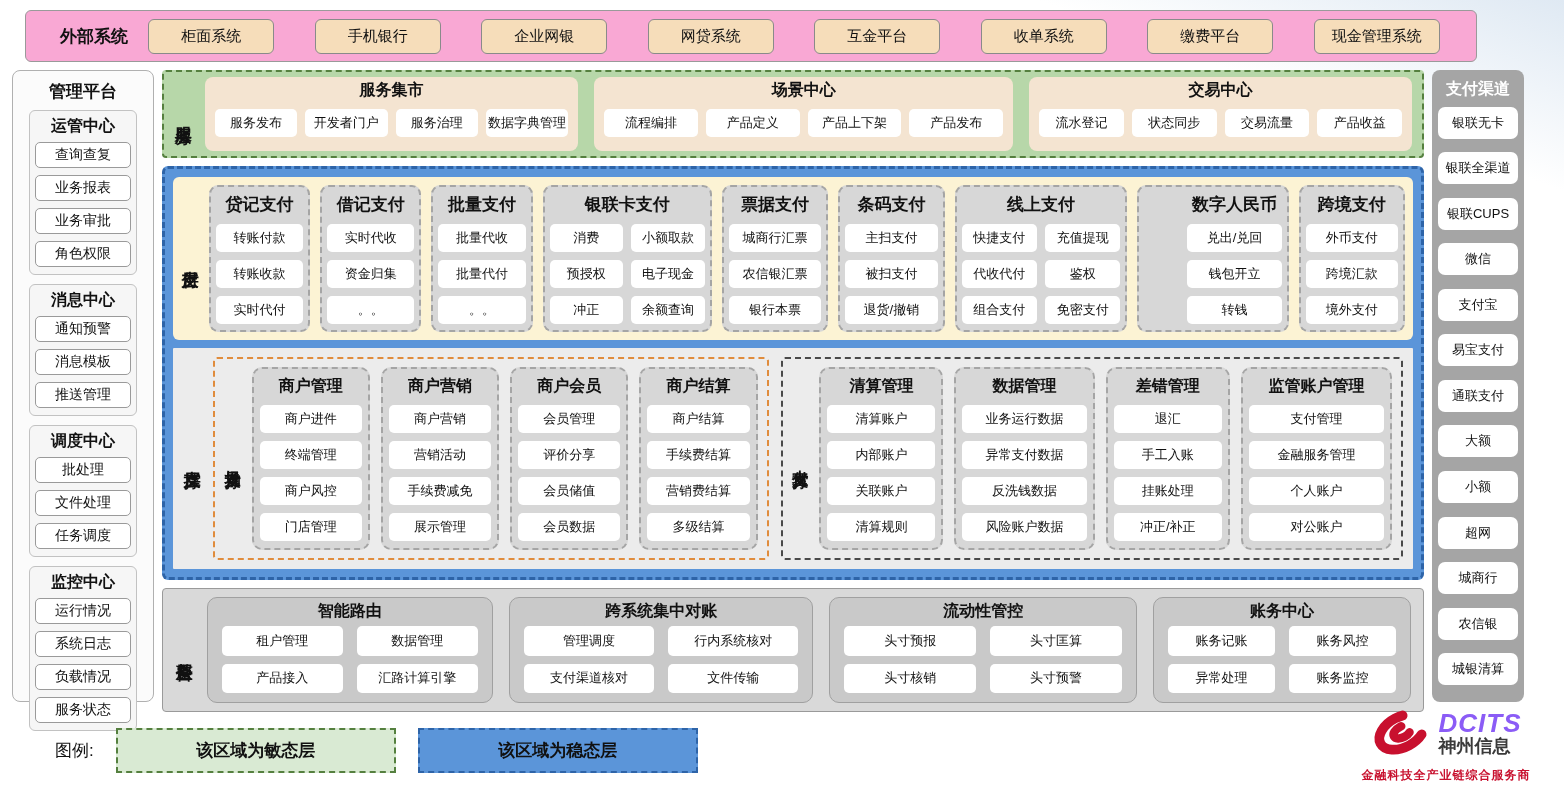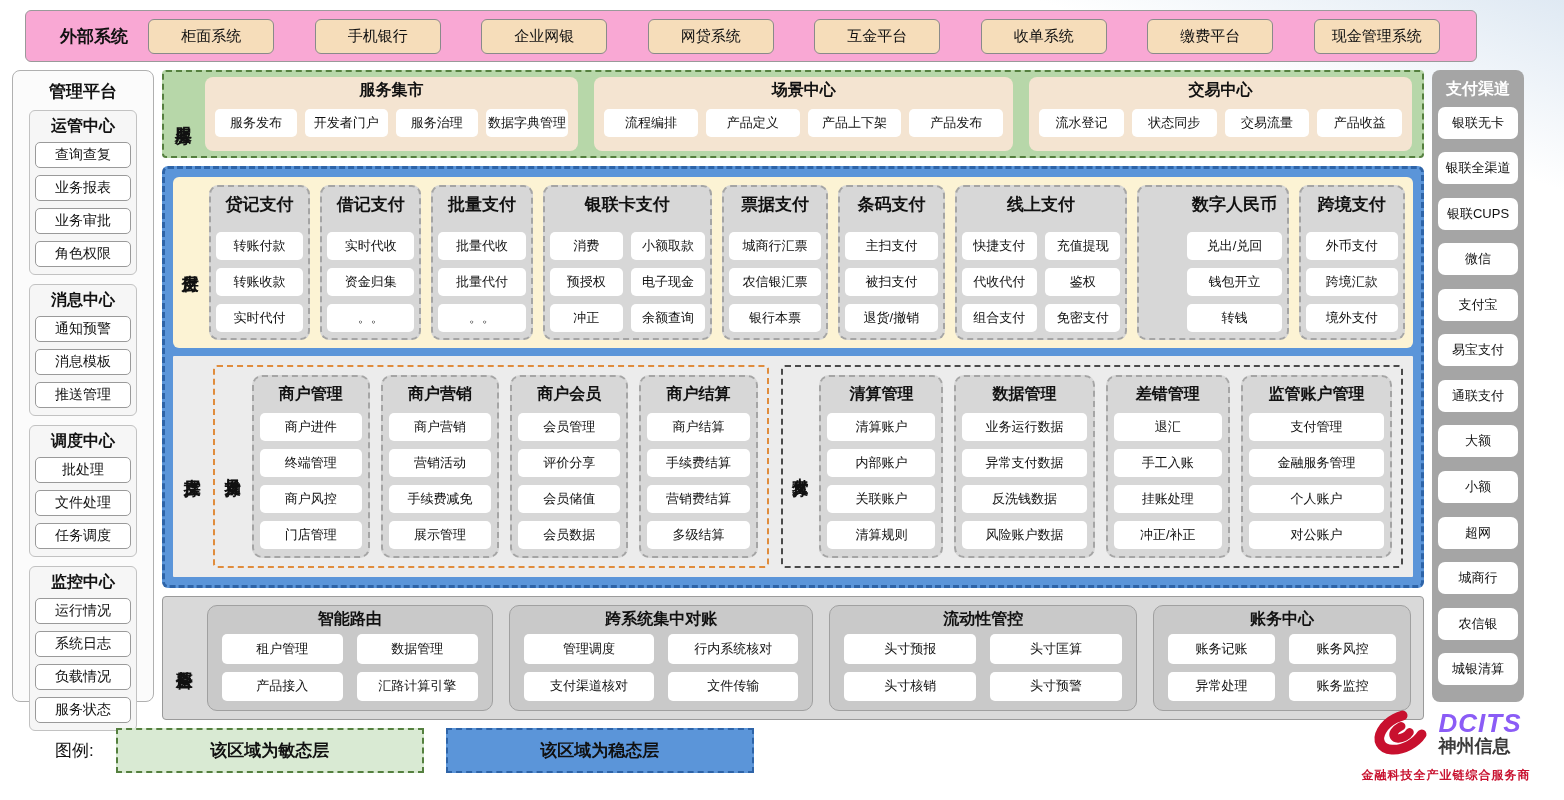--- a/index.html
+++ b/index.html
@@ -44,21 +44,21 @@
   .service-items .chip { flex:1; }
   .chip { background:#ffffff; border-radius:5px; font-size:13px; text-align:center;
     padding:5px 2px; white-space:nowrap; }
   
   .blue-wrap { margin-top:8px; border:3px dashed #2e64a8; background:#5b95d9;
     border-radius:6px; padding:8px; }
   .pay-layer { background:#fcf3d4; border-radius:6px; display:flex; gap:10px;
     padding:8px 8px; align-items:stretch; }
   .pay-cols { flex:1; display:flex; gap:10px; }
   .gray-col { background:#d7d7d7; border:2px dashed #a5a5a5; border-radius:9px;
-    padding:6px 5px; display:flex; flex-direction:column; gap:16px; }
+    padding:6px 5px; display:flex; flex-direction:column; gap:8px; }
   .col-title { text-align:center; font-weight:bold; font-size:17px; white-space:nowrap; }
   .col-items { flex:1; display:grid; gap:8px; align-content:space-between; }
   .cols-2 { grid-template-columns:1fr 1fr; }
   
   .support-layer { margin-top:8px; background:#ececec; border-radius:1px; display:flex;
     gap:12px; padding:9px 10px; }
   .support-groups { flex:1; display:flex; gap:12px; }
   .sgroup { border:2px dashed #e08c3c; border-radius:4px; display:flex; gap:11px; padding:8px 9px; }
   .sgroup.dark { border-color:#4a4a4a; }
   .support-col { background:#d7d7d7; border:2px dashed #a5a5a5; border-radius:10px;
@@ -75,21 +75,21 @@
   .int-grid .chip { display:flex; align-items:center; justify-content:center; }
   
   .right-sidebar { width:92px; height:632px; background:#a5a5a5; border-radius:8px;
     padding:9px 6px 10px; display:flex; flex-direction:column; justify-content:space-between; }
   .rsb-title { color:#ffffff; font-weight:bold; font-size:16px; text-align:center; }
   .channel-btn { background:#ffffff; border-radius:7px; text-align:center; font-size:13px;
     padding:7px 1px; white-space:nowrap; }
   
   .legend { position:absolute; left:55px; top:728px; display:flex; align-items:center; gap:22px; }
   .legend-label { font-size:17px; }
-  .legend-box { width:308px; padding:9px 0; text-align:center; font-weight:bold; font-size:17px; }
+  .legend-box { width:280px; padding:9px 0; text-align:center; font-weight:bold; font-size:17px; }
   .legend-green { background:#d9ead3; border:2px dashed #55803f; }
   .legend-blue  { background:#5b95d9; border:2px dashed #2e64a8; }
   
   .logo { position:absolute; right:18px; top:704px; width:200px; text-align:center; }
   .logo-row { display:flex; align-items:center; justify-content:center; gap:6px; }
   .logo-names { text-align:left; }
   .logo-brand { color:#8b5cf6; font-weight:bold; font-style:italic; font-size:26px;
     line-height:1; letter-spacing:1px; }
   .logo-company { color:#3a3a3a; font-weight:bold; font-size:18px; line-height:1.2; }
   .logo-tagline { color:#c8102e; font-weight:bold; font-size:12px; margin-top:3px;

